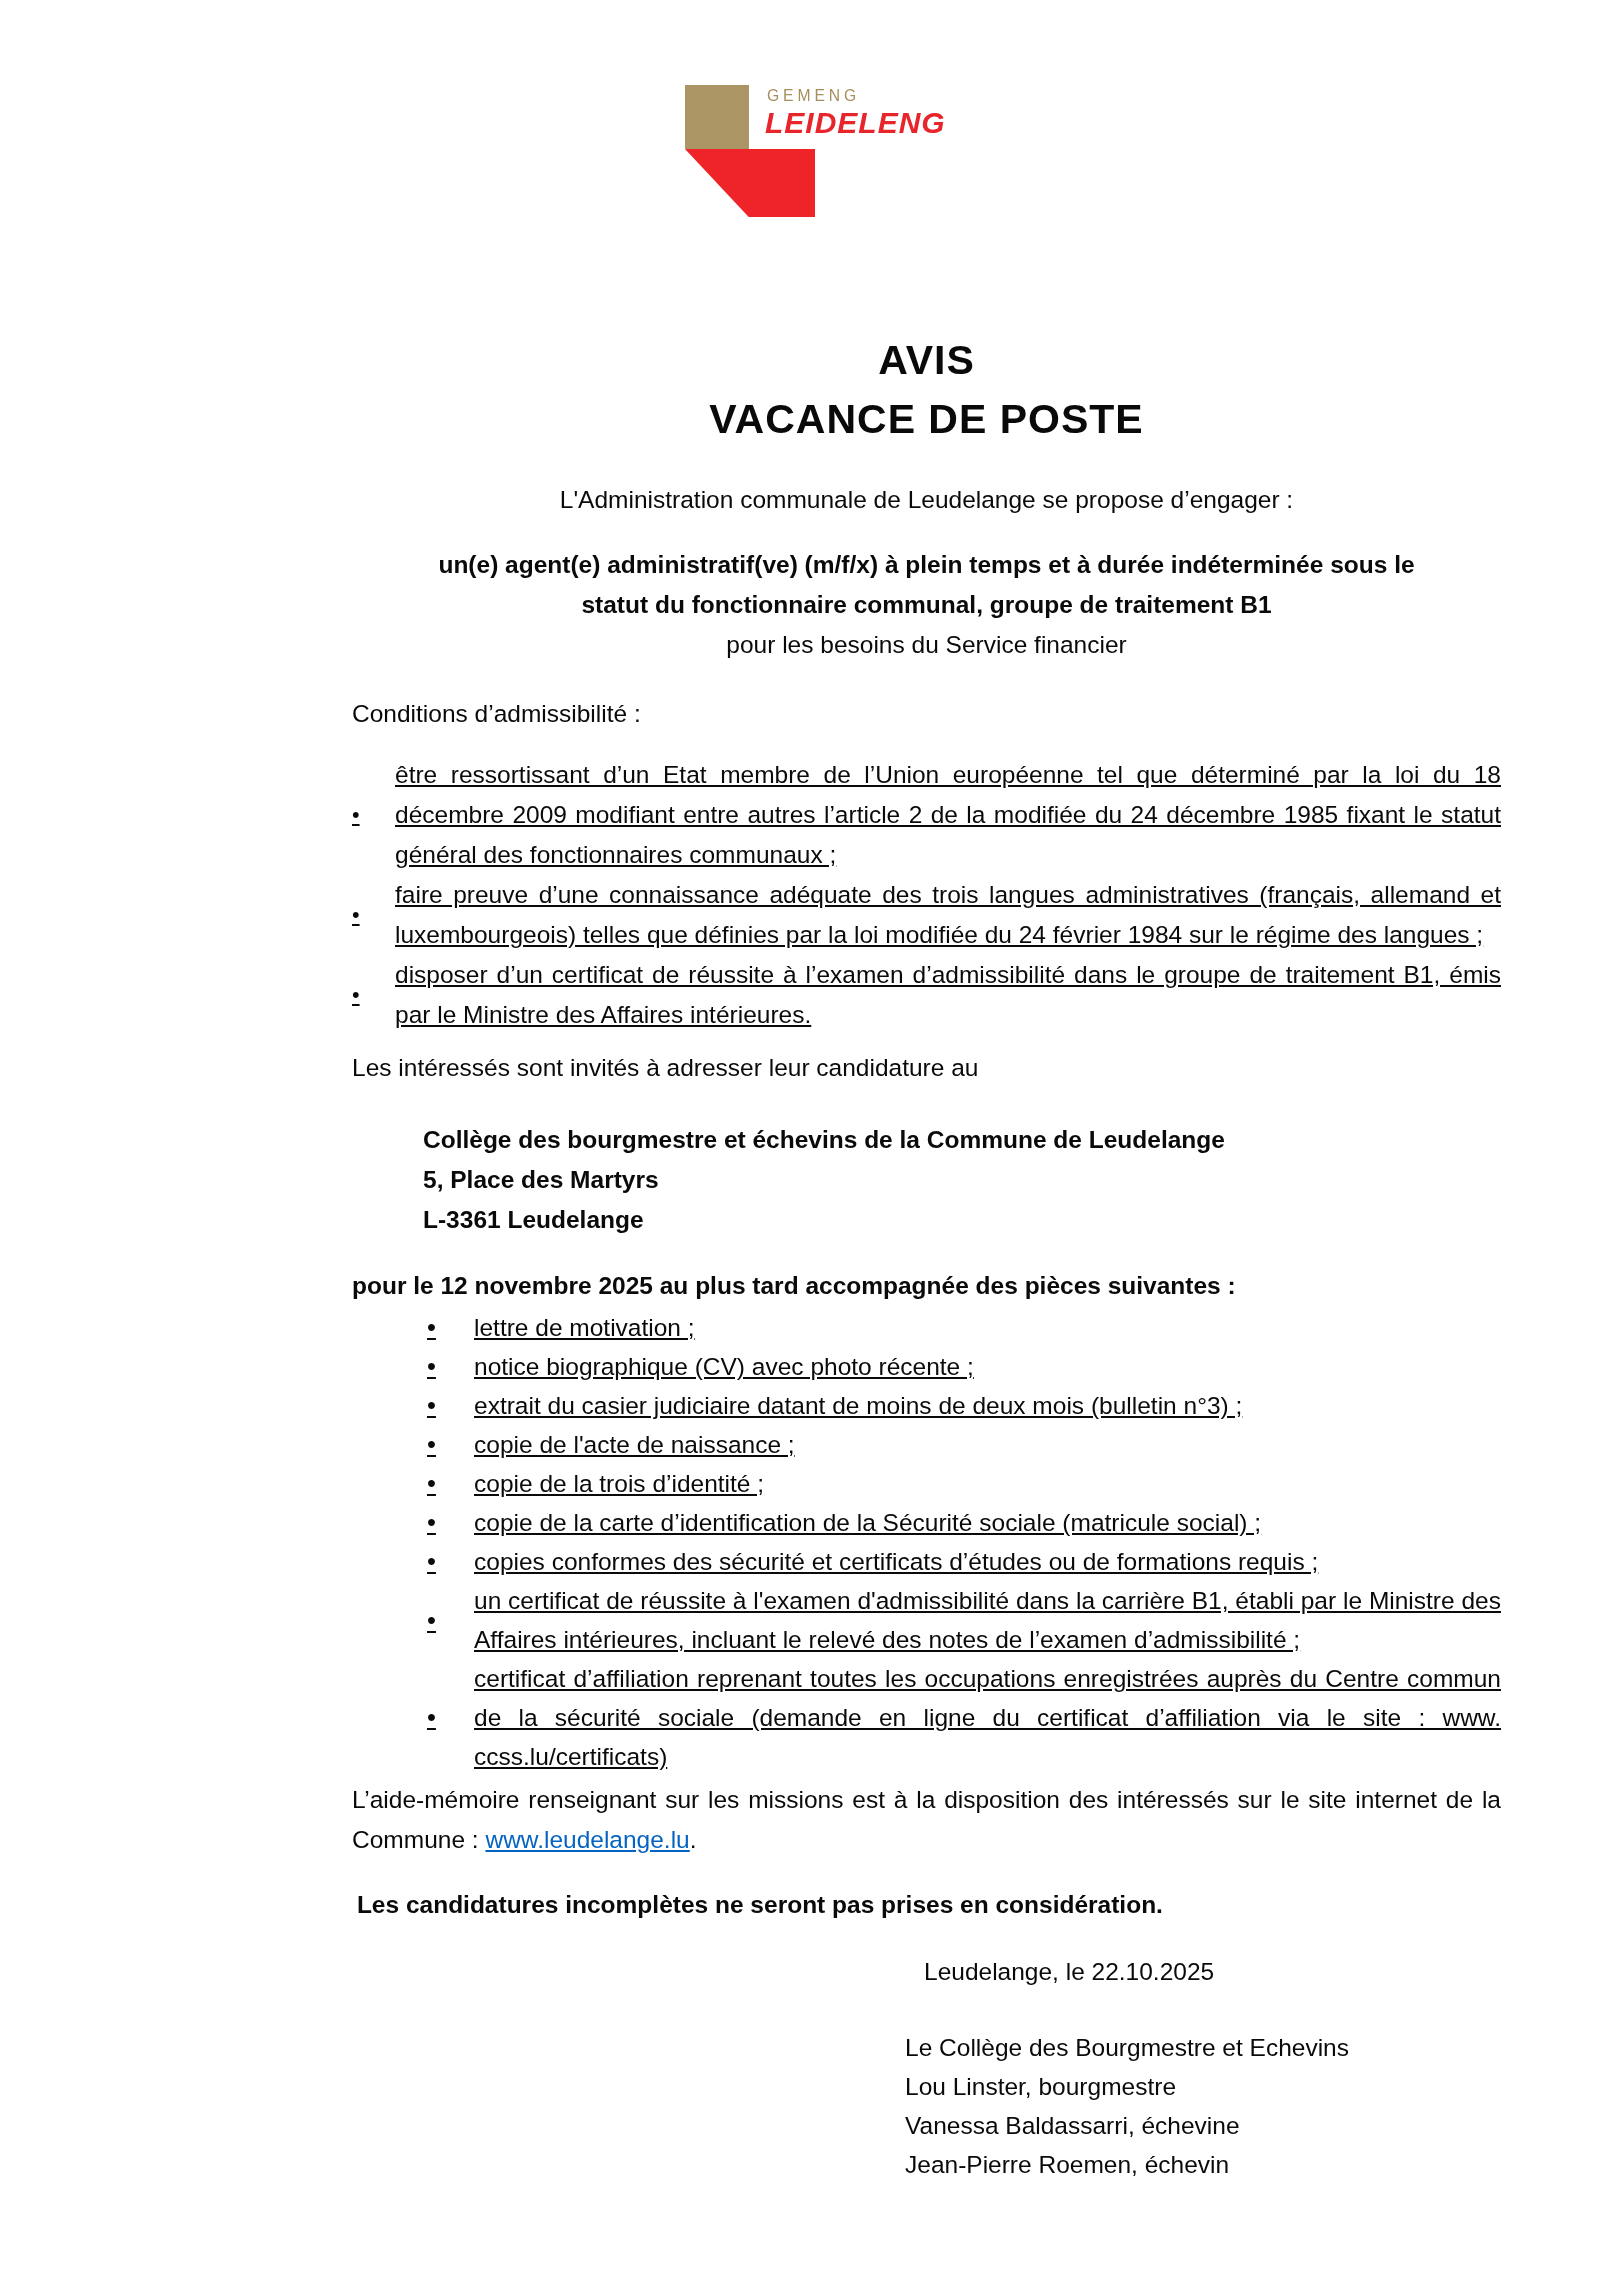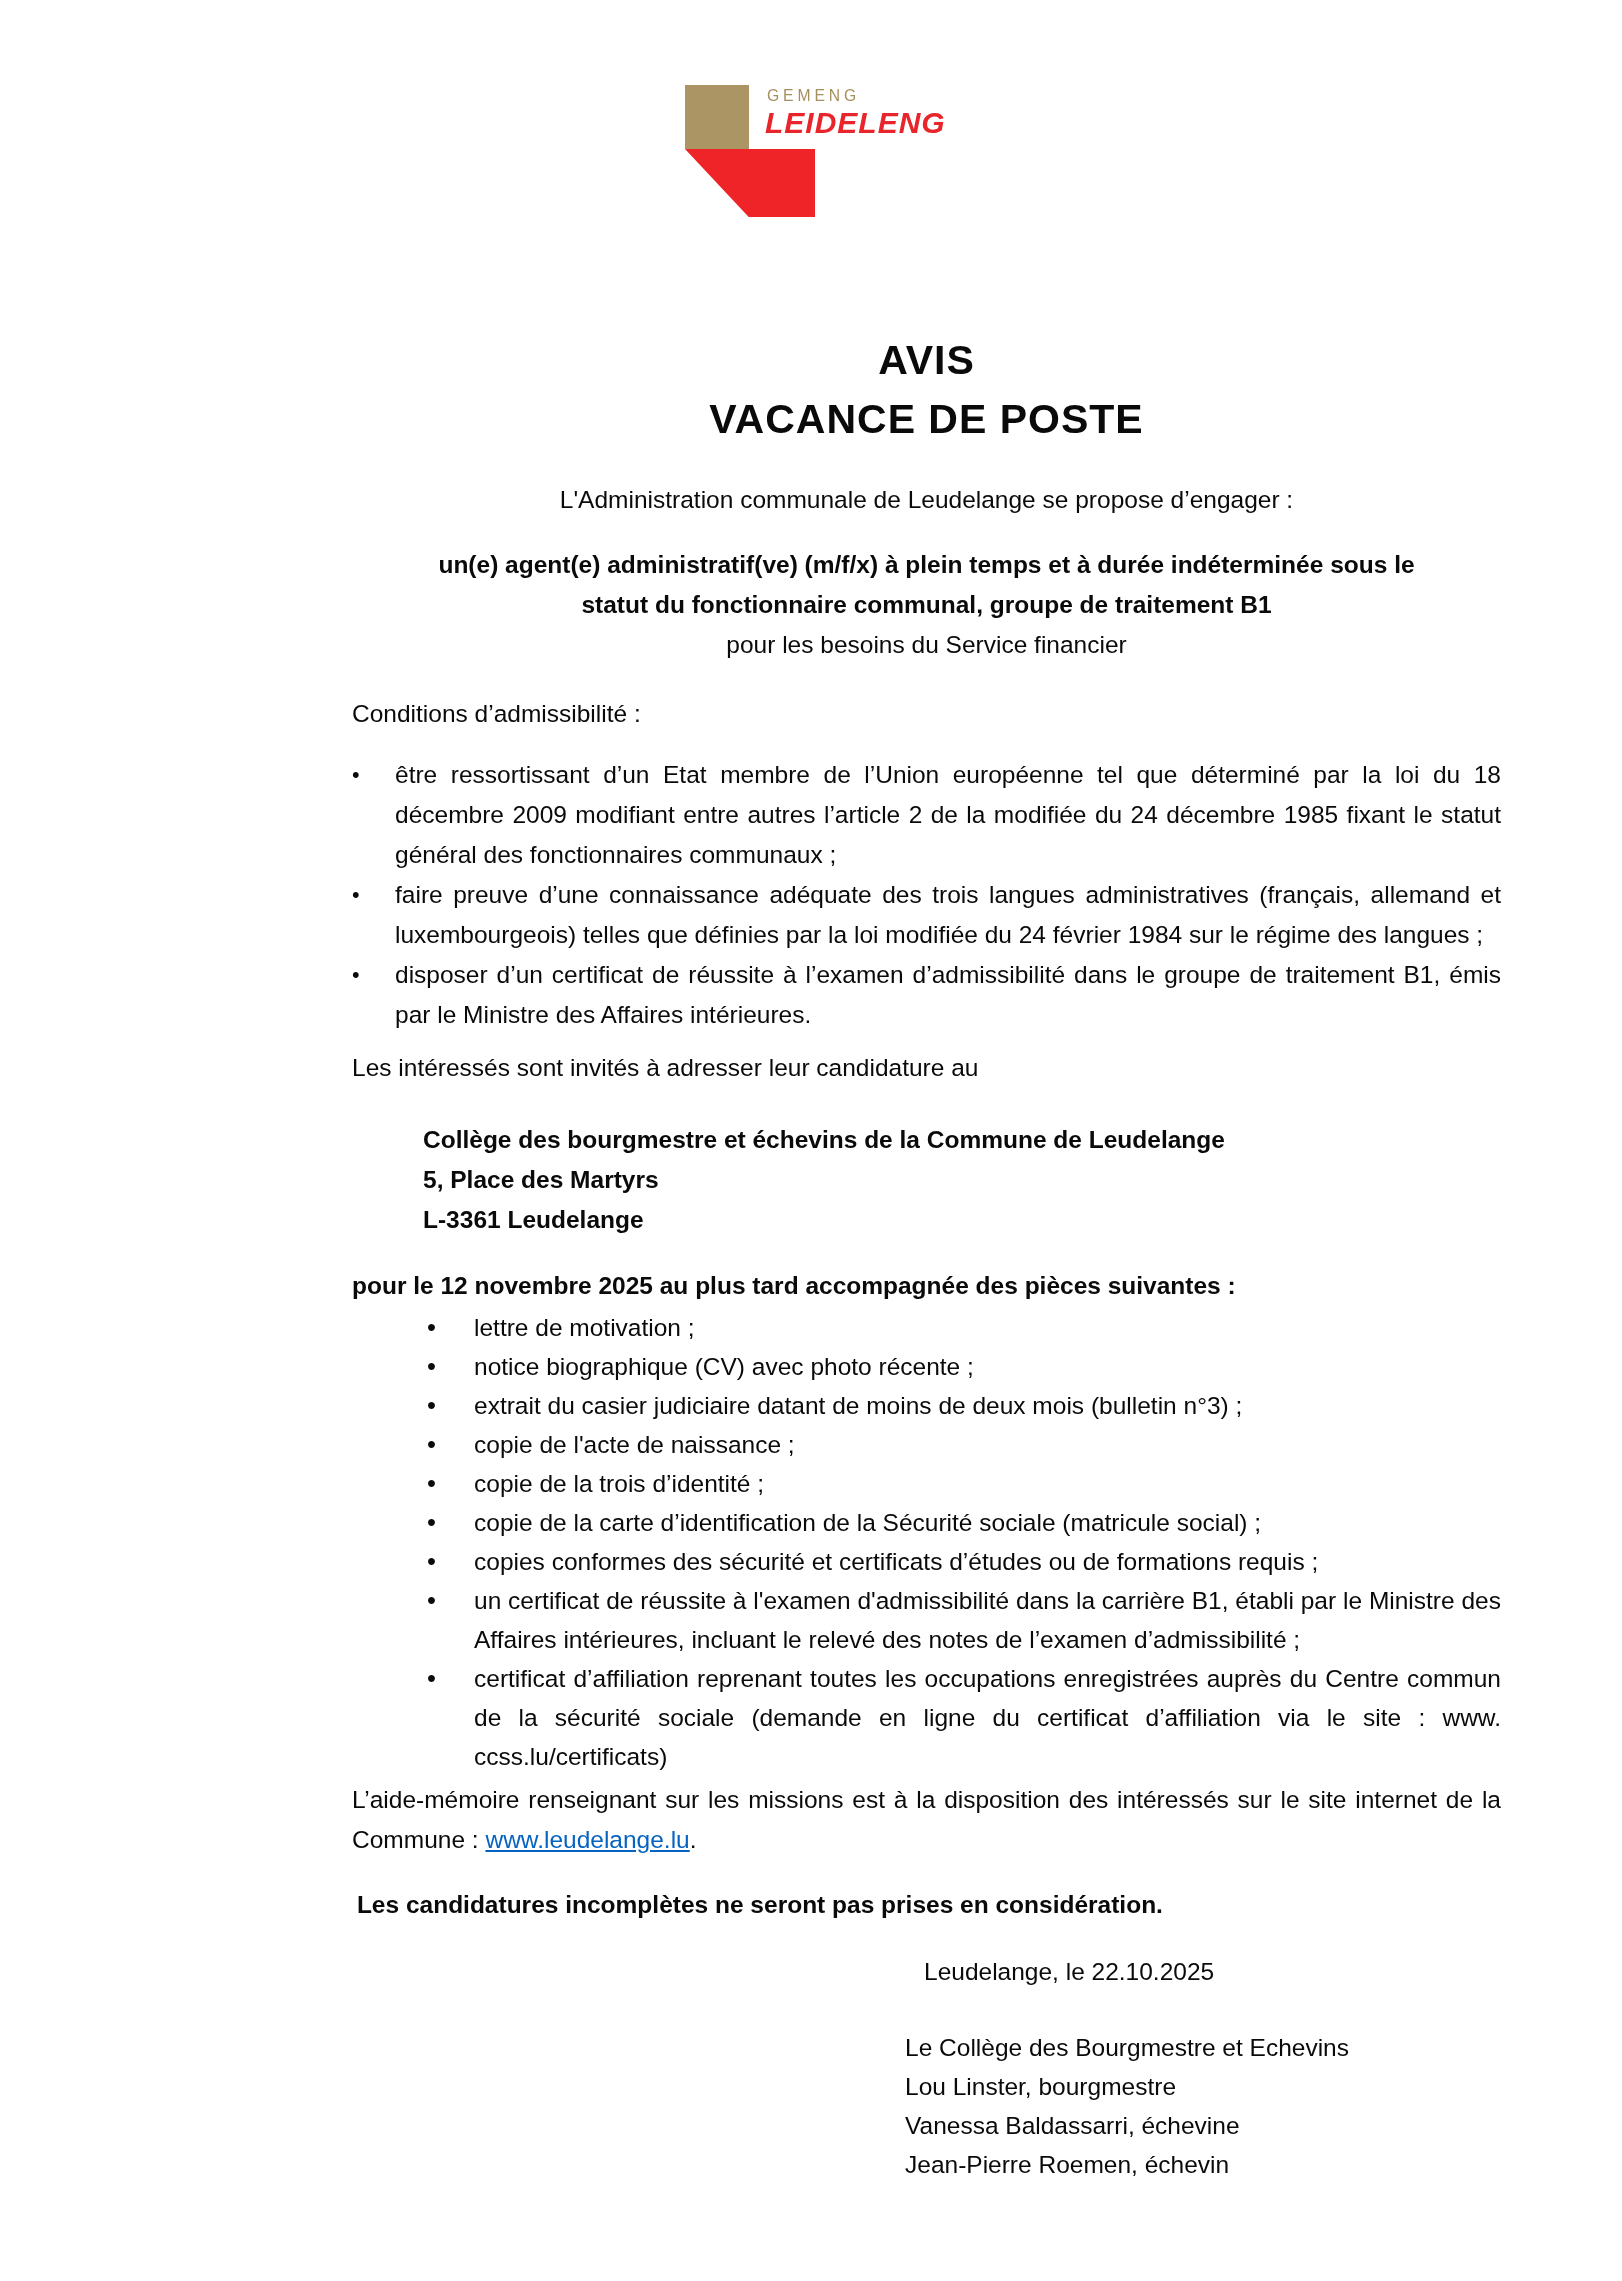--- a/index.html
+++ b/index.html
@@ -35,21 +35,21 @@
     font-size:24.5px;line-height:40px;margin-left:40px;
   }
   .title{margin:331px 0 0 0;font-weight:bold;font-size:41px;line-height:59px;text-align:center;letter-spacing:1px;}
   .intro{margin-top:31px;text-align:center;}
   .position-block{margin-top:22.5px;text-align:center;font-weight:bold;}
   .position-sub{text-align:center;font-weight:normal;}
   .conditions-heading{margin-top:29px;}
   .blist{margin:0;padding:0;}
   .list1{margin-top:21.6px;}
   .list2{margin-top:2px;margin-left:75px;line-height:39px;}
-  .li{display:flex;align-items:flex-start;}
+  .li{display:flex;align-items:center;text-decoration:underline;}
   .marker{flex:0 0 43px;}
   .list2 .marker{flex:0 0 47px;}
   .marker::before{content:"\2022";}
   .list1 .marker{font-size:21.6px;}
   .list2 .marker{font-size:25.5px;}
   .li-text{flex:1;text-align:justify;}
   .lead{margin-top:12.7px;}
   .address{margin-top:32px;margin-left:71px;font-weight:bold;}
   .deadline{margin-top:26.5px;font-weight:bold;}
   .aide{margin-top:3.9px;text-align:justify;}

